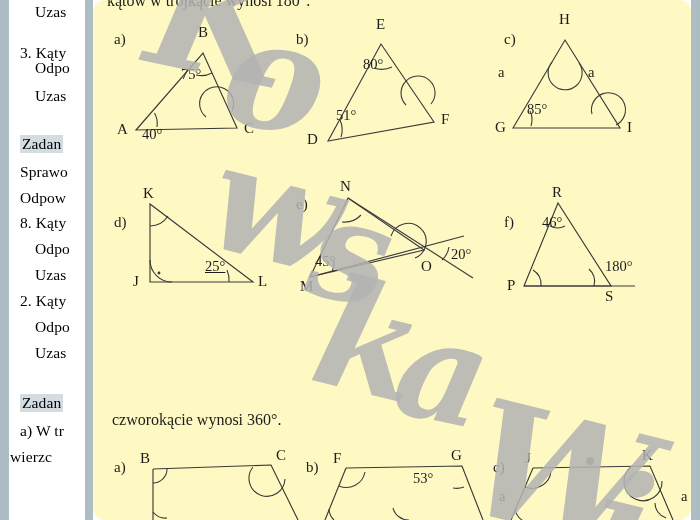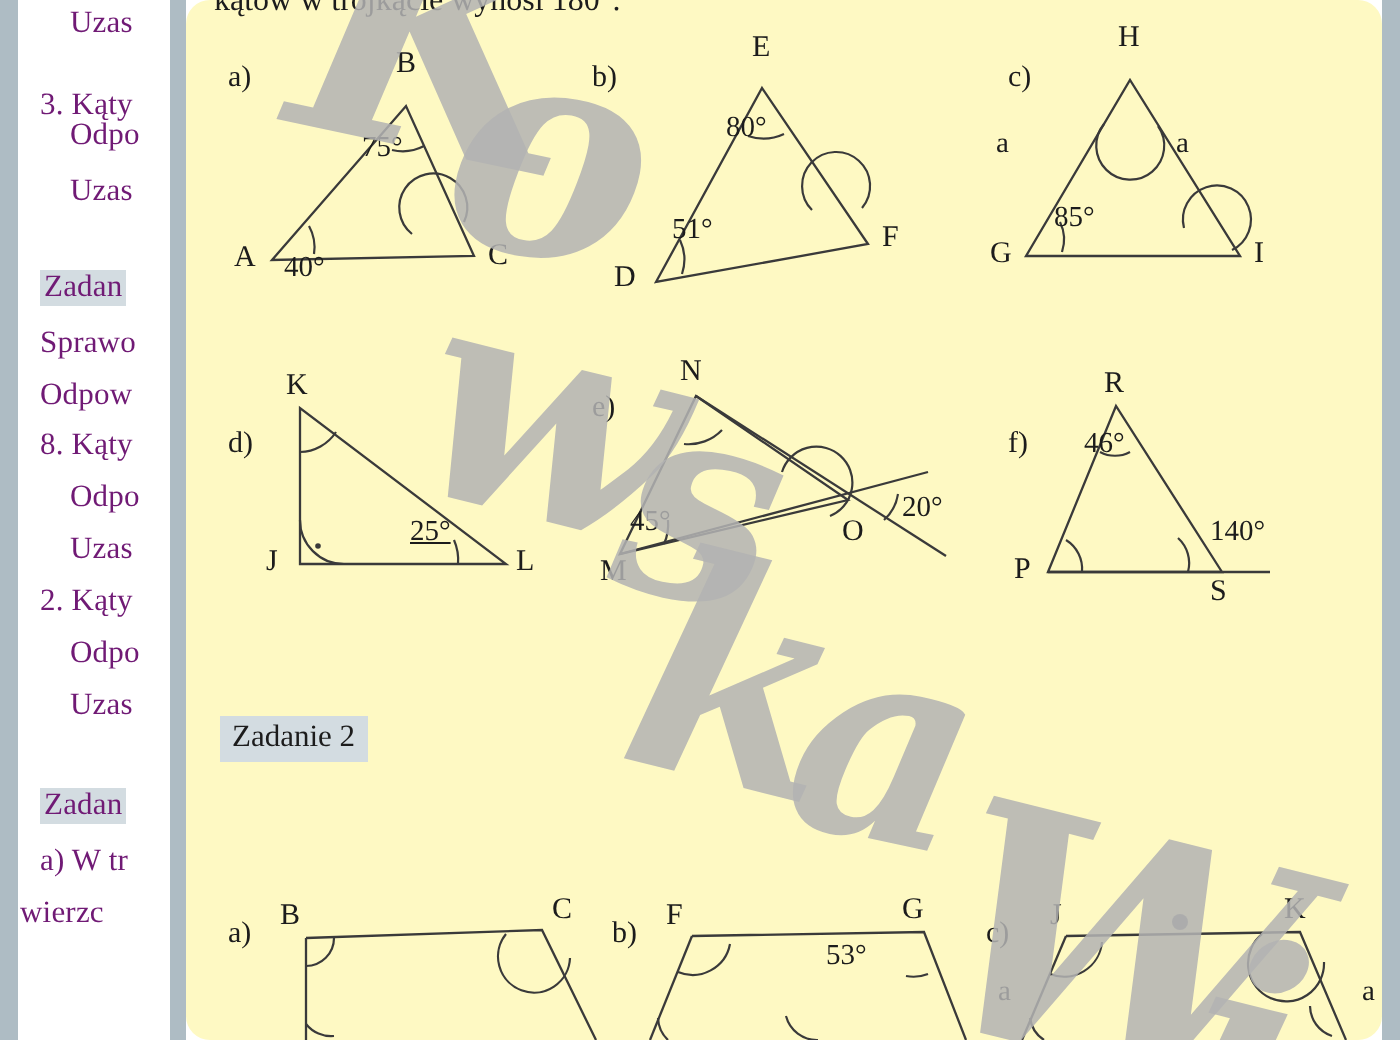--- a/index.html
+++ b/index.html
@@ -15,21 +15,21 @@
   #band-left{left:0;width:9px;}
   #band-mid{left:85px;width:8px;}
   #band-right{left:691px;width:9px;}
   #left-page{position:absolute;left:9px;top:0;bottom:0;width:76px;background:#ffffff;overflow:hidden;}
   #main-page{position:absolute;left:93px;top:0;bottom:0;right:9px;background:#fef9c3;overflow:hidden;border-radius:12px;}
 
   
   .lp-line{
     position:absolute;
     font-size:15.5px;
-    color:#701a75;
+    color:#000000;
     white-space:nowrap;
     letter-spacing:.1px;
   }
   .lp-head{
     background:#d3dce1;
     padding:0 2px;
   }
 
   
   .m-line{position:absolute;white-space:nowrap;color:#1c1c1c;}
@@ -218,23 +218,23 @@
     <div class="ang" style="left:434px;top:101px;">85°</div>
     <div class="side" style="left:405px;top:64px;">a</div>
     <div class="side" style="left:495px;top:64px;">a</div>
 
     <div class="ang" style="left:112px;top:258px;text-decoration:underline;">25°</div>
 
     <div class="ang" style="left:222px;top:253px;">45°</div>
     <div class="ang" style="left:358px;top:246px;">20°</div>
 
     <div class="ang" style="left:449px;top:214px;">46°</div>
-    <div class="ang" style="left:512px;top:258px;">140°</div>
-
-    <div class="task-head" style="left:17px;top:358px;">Zadanie 2</div>
+    <div class="ang" style="left:512px;top:258px;">180°</div>
+
+    <div class="body-text" style="left:19px;top:411px;">czworokącie wynosi 360°.</div>
 
     <div class="fig-letter" style="left:21px;top:459px;">a)</div>
     <div class="fig-letter" style="left:213px;top:459px;">b)</div>
     <div class="fig-letter" style="left:400px;top:459px;">c)</div>
 
     <div class="vtx" style="left:47px;top:450px;">B</div>
     <div class="vtx" style="left:183px;top:447px;">C</div>
 
     <div class="vtx" style="left:240px;top:450px;">F</div>
     <div class="vtx" style="left:358px;top:447px;">G</div>

